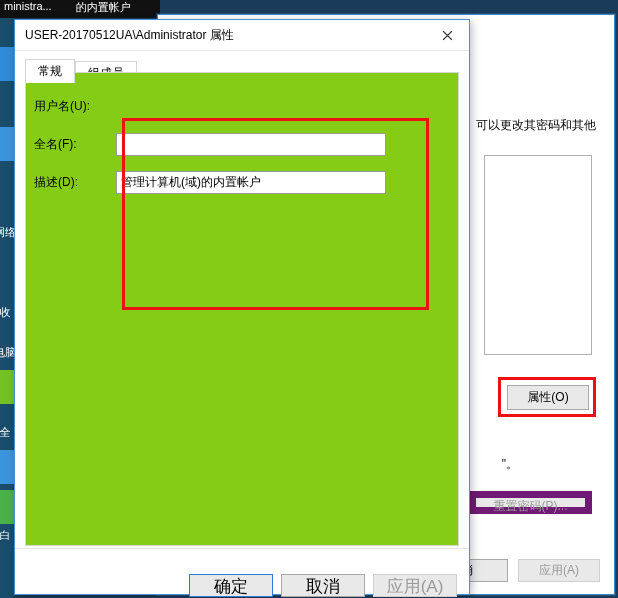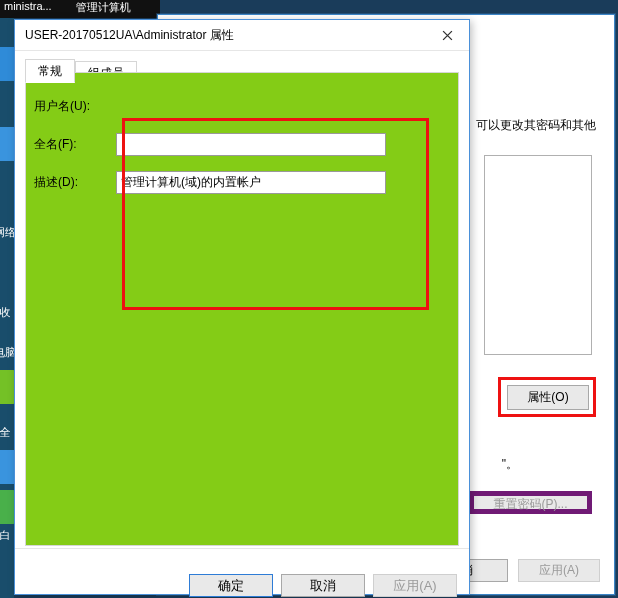--- a/index.html
+++ b/index.html
@@ -32,21 +32,21 @@
     .parent-dialog{
       position:absolute; left:157px; top:14px; width:458px; height:581px;
       background:#fff; border:1px solid #3c85c6; box-shadow:0 0 0 1px rgba(60,133,198,.3);
     }
     .pd-body{ position:relative; width:100%; height:100%; padding:14px;}
     .pd-text{ position:absolute; right:18px; top:102px; font-size:12px;text-align:center;}
     .pd-list{ position:absolute; right:22px; top:140px; width:108px; height:200px; border:1px solid #b0b0b0; background:#fff;}
     .pd-prop-btn{ position:absolute; right:25px; top:370px; width:82px; height:25px; background:#e9e9e9; border:1px solid #a8a8a8; font-size:12px;}
     .pd-prop-red{ position:absolute; right:18px; top:362px; width:98px; height:40px; border:3px solid #e11; pointer-events:none;}
     .pd-quote{ position:absolute; right:96px; top:441px; font-size:12px;}
-    .pd-reset{ position:absolute; right:22px; top:476px; width:123px; height:23px; background:#e9e9e9; border:5px solid #701a75; color:#9a9a9a; font-size:12px;}
+    .pd-reset{ position:absolute; right:22px; top:476px; width:123px; height:23px; background:#e9e9e9; border:7px solid #701a75; color:#9a9a9a; font-size:12px;}
     .pd-buttons{ position:absolute; right:14px; bottom:12px; display:flex; gap:10px;}
     .pd-buttons button{ width:82px; height:23px; background:#e9e9e9; border:1px solid #a8a8a8; font-size:12px;}
     .pd-buttons button.dis{ color:#9a9a9a; border-color:#cfcfcf;}
 
     
     .props-dialog{
       position:absolute; left:14px; top:19px; width:456px; height:576px;
       background:#fff; border:1px solid #4a90d9; box-shadow:2px 2px 8px rgba(0,0,0,.25);
     }
     .titlebar{ height:30px; display:flex; align-items:center; justify-content:space-between; padding:0 0 0 10px; }
@@ -67,31 +67,31 @@
     .row input{ flex:0 0 270px; height:23px; border:1px solid #999; padding:0 4px; font-size:12px; font-family:inherit;}
     .row input.sel{ background:#fff; }
     .row input.sel::selection{ background:#2e7cd6; color:#fff;}
     .sel-wrap{ position:relative; flex:0 0 270px;}
     .sel-wrap input{ width:100%; }
     .sel-highlight{ position:absolute; left:3px; top:3px; height:17px; background:#2e7cd6; color:#fff; padding:0 1px; font-size:12px; line-height:17px; pointer-events:none;}
 
     .red-annot{ position:absolute; left:96px; top:45px; width:307px; height:192px; border:3px solid #e11; pointer-events:none; z-index:5;}
 
     .btn-bar{ position:absolute; left:0; right:0; bottom:0; height:46px; border-top:1px solid #e6e6e6; display:flex; justify-content:flex-end; align-items:center; gap:8px; padding-right:12px;}
-    .btn-bar button{ width:84px; height:23px; font-size:13px; background:#e9e9e9; border:1px solid #a8a8a8;margin-top:28px;}
+    .btn-bar button{ width:84px; height:23px; font-size:17px; background:#e9e9e9; border:1px solid #a8a8a8;margin-top:28px;}
     .btn-bar button.primary{ border:1px solid #2e7cd6;}
     .btn-bar button.dis{ color:#9a9a9a; border-color:#cfcfcf;}
   </style>
 </head>
 <body>
 
 <div class="desktop"></div>
 <div class="taskbar-top">
   <span>ministra...</span>
-  <span>管理计算机</span>
+  <span>的内置帐户</span>
 </div>
 <div class="desk-ico blue1"></div>
 <div class="desk-ico blue2"></div>
 <div class="desk-label l1">网络</div>
 <div class="desk-label l2">收</div>
 <div class="desk-label l3">电脑</div>
 <div class="desk-ico blue3"></div>
 <div class="desk-label l4">全</div>
 <div class="desk-ico blue4"></div>
 <div class="desk-ico g2"></div>

